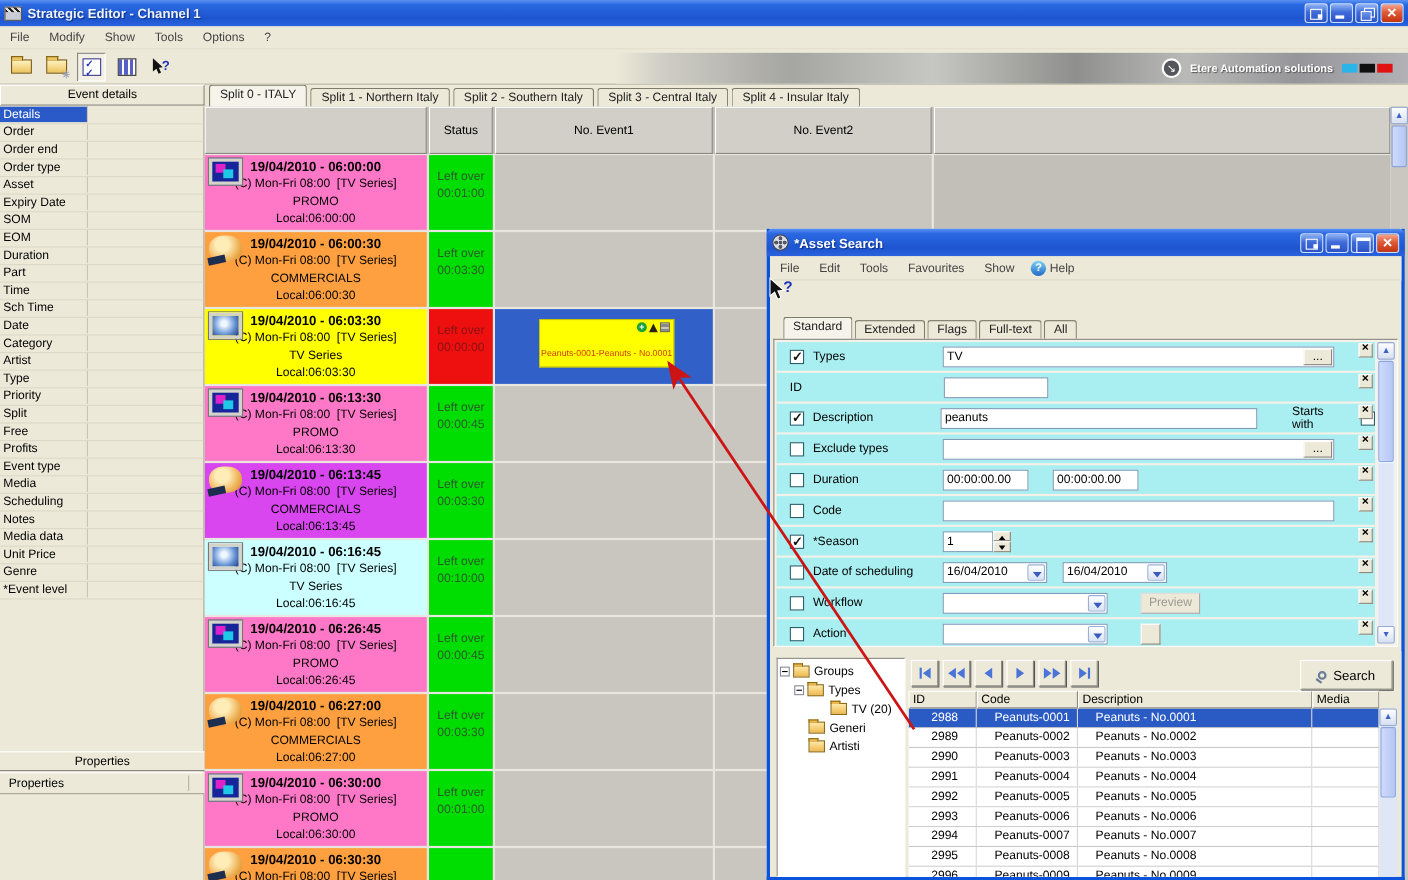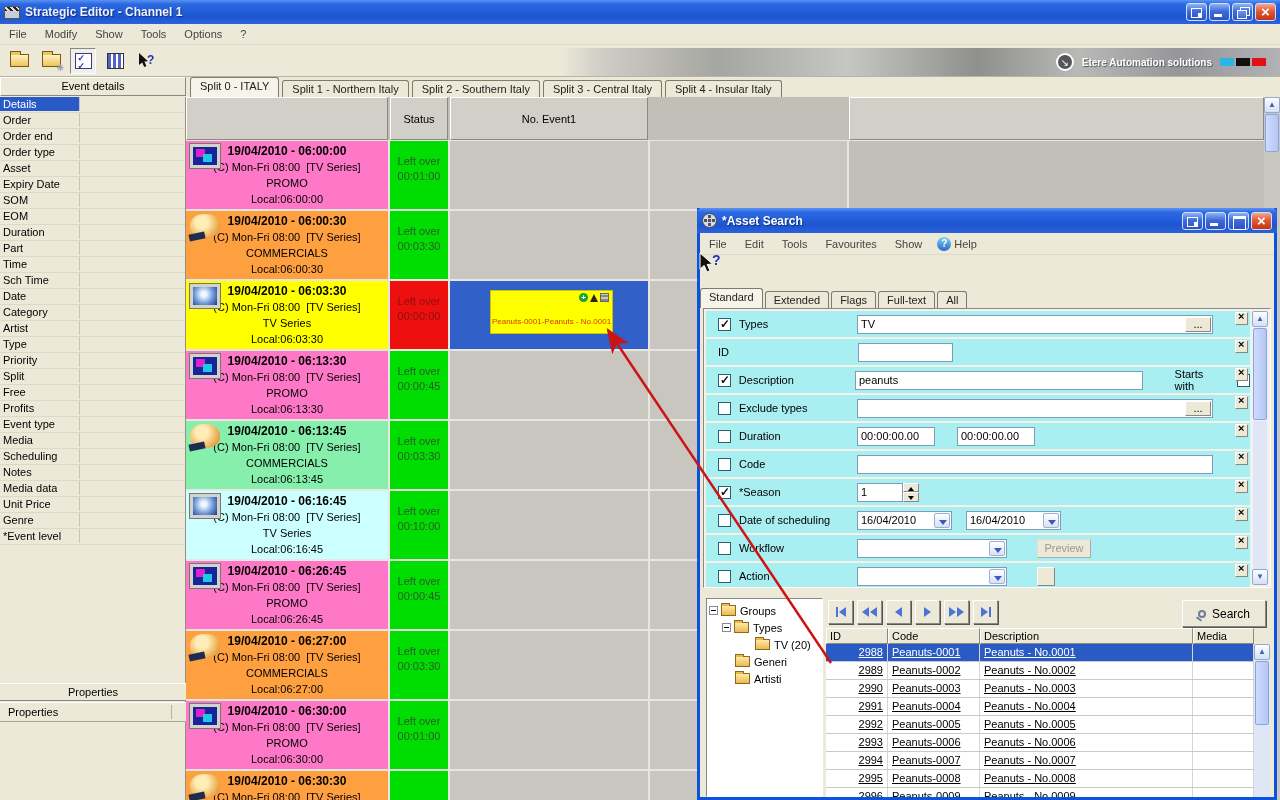--- a/index.html
+++ b/index.html
@@ -128,21 +128,21 @@
       radial-gradient(circle at 50% 80%, #556 1.5px, transparent 2px),
       radial-gradient(circle at 20% 50%, #556 1.5px, transparent 2px), #d9dde2; }
   .dlg-title { color:#fff; font-weight:bold; font-size:12px; text-shadow:1px 1px 1px #0b2e86; }
   .dlg-menubar { position:absolute; left:0; top:25px; width:574px; height:22px; background:#ece9d8;
     display:flex; align-items:center; border-bottom:1px solid #ddd9c6; }
   .help-q { width:14px; height:14px; border-radius:50%; background:linear-gradient(#7fd4f2,#2268c8);
     color:#fff; font-size:10px; font-weight:bold; text-align:center; line-height:14px; margin:0 3px 0 6px; }
   .dlg-banner { position:absolute; left:0; top:47px; width:574px; height:28px; border-bottom:3px solid #b2b6be;
     background:linear-gradient(90deg,#d6d8da 0%,#c3c8cf 30%,#b9aba4 48%,#8a7670 55%,#4e403c 60%,#776a68 64%,#c2a4c8 72%,#d9d4e4 82%,#ccd2dc 100%); }
   .banner-text { position:absolute; right:10px; top:6px; font-size:13px; color:#1c1c28; font-weight:bold; }
-  .dlg-tabs { position:absolute; left:0; top:80px; display:flex; gap:2px; align-items:flex-end; height:20px; }
+  .dlg-tabs { position:absolute; left:12px; top:80px; display:flex; gap:2px; align-items:flex-end; height:20px; }
   .dlg-tabs .tab { padding:2px 8px 1px; }
   .dlg-tabs .tab.active { background:#f6f4ea; }
 
   .form-panel { position:absolute; left:3px; top:100px; width:568px; height:280px;
     border:1px solid #8a8880; border-right-color:#fff; border-bottom-color:#fff; background:#f3f1e8;
     padding:2px 20px 2px 2px; overflow:hidden; }
   .fband { position:relative; height:26px; margin-bottom:2px; background:#a9eef0;
     display:flex; align-items:center; }
   .cb { width:13px; height:13px; background:#fff; border:1px solid #25616f; margin-left:12px; position:relative; }
   .cb.checked::after { content:"✓"; position:absolute; left:1px; top:-2px; font-size:12px; font-weight:bold; color:#111; }
@@ -199,21 +199,21 @@
     border:1px solid #fff; border-right-color:#8a8880; border-bottom-color:#8a8880; box-shadow:1px 1px 0 #555;
     display:flex; align-items:center; justify-content:center; gap:6px; font-size:12px; }
   .mag { width:8px; height:8px; border:2px solid #6b7f98; border-radius:50%; position:relative; }
   .mag::after { content:""; position:absolute; left:-4px; top:6px; width:6px; height:2px; background:#6b7f98; transform:rotate(35deg); }
   .res-table { position:absolute; left:126px; top:36px; right:4px; bottom:0; background:#fff; overflow:hidden; }
   .res-header { display:flex; height:16px; }
   .rh { background:#ece9d8; border:1px solid #8a8880; border-top-color:#fff; border-left-color:#fff;
     padding:1px 3px; flex:none; }
   .rh.c-id { width:62px; } .rh.c-code { width:92px; } .rh.c-desc { width:213px; } .rh.c-media { width:61px; }
   .res-row { display:flex; height:18px; border-bottom:1px solid #c9c9c9; background:#fff; }
-  .rc { flex:none; padding:2px 4px; border-right:1px solid #d6d6d6; overflow:hidden; white-space:nowrap;text-decoration:underline; }
+  .rc { flex:none; padding:2px 16px; border-right:1px solid #d6d6d6; overflow:hidden; white-space:nowrap; }
   .rc.id { width:62px; text-align:right; } .rc.code { width:92px; } .rc.desc { width:213px; } .rc.media { width:61px; }
   .res-row.selected { background:#2a5ac4; color:#fff; }
   .res-table { right:20px; }
   .res-scroll2 { position:absolute; right:4px; top:52px; bottom:0; width:16px; background:#dfe7f6; }
   .res-scroll2 .sb-thumb { height:64px; margin-top:1px; }
 
   
   .arrow-overlay { position:absolute; left:0; top:0; z-index:30; pointer-events:none; }
   .help-cursor { position:absolute; left:697px; top:252px; z-index:40; pointer-events:none; }
 </style>
@@ -430,20 +430,21 @@
   <div class="props-cap">Properties</div>
   <div class="props-item">Properties</div>
   <div class="users-cap">Users connected today</div>
 </div>
 
 <div class="grid">
   <div class="grid-header">
     <div class="gh h1"></div>
     <div class="gh h2">Status</div>
     <div class="gh h3">No. Event1</div>
+    <div class="gh h4">No. Event2</div>
     <div class="gh h5"></div>
   </div>
   <div class="grid-rows">
 
       <div class="grid-row">
         <div class="gc c1" style="background: rgb(255, 120, 200);">
           <span class="evicon icon-monitor"></span>
           <div class="l1">19/04/2010 - 06:00:00</div>
           <div>(C) Mon-Fri 08:00 &nbsp;[TV Series]</div>
           <div>PROMO</div>
@@ -514,21 +515,21 @@
           <div>Left over</div>
           <div>00:00:45</div>
         </div>
         <div class="gc e1">
           
         </div>
         <div class="gc e2"></div>
       </div>
 
       <div class="grid-row">
-        <div class="gc c1" style="background: #86efac;">
+        <div class="gc c1" style="background: #d946ef;">
           <span class="evicon icon-commercial"></span>
           <div class="l1">19/04/2010 - 06:13:45</div>
           <div>(C) Mon-Fri 08:00 &nbsp;[TV Series]</div>
           <div>COMMERCIALS</div>
           <div>Local:06:13:45</div>
         </div>
         <div class="gc st" style="background: rgb(0, 221, 0); color: rgb(42, 90, 42);">
           <div>Left over</div>
           <div>00:03:30</div>
         </div>

